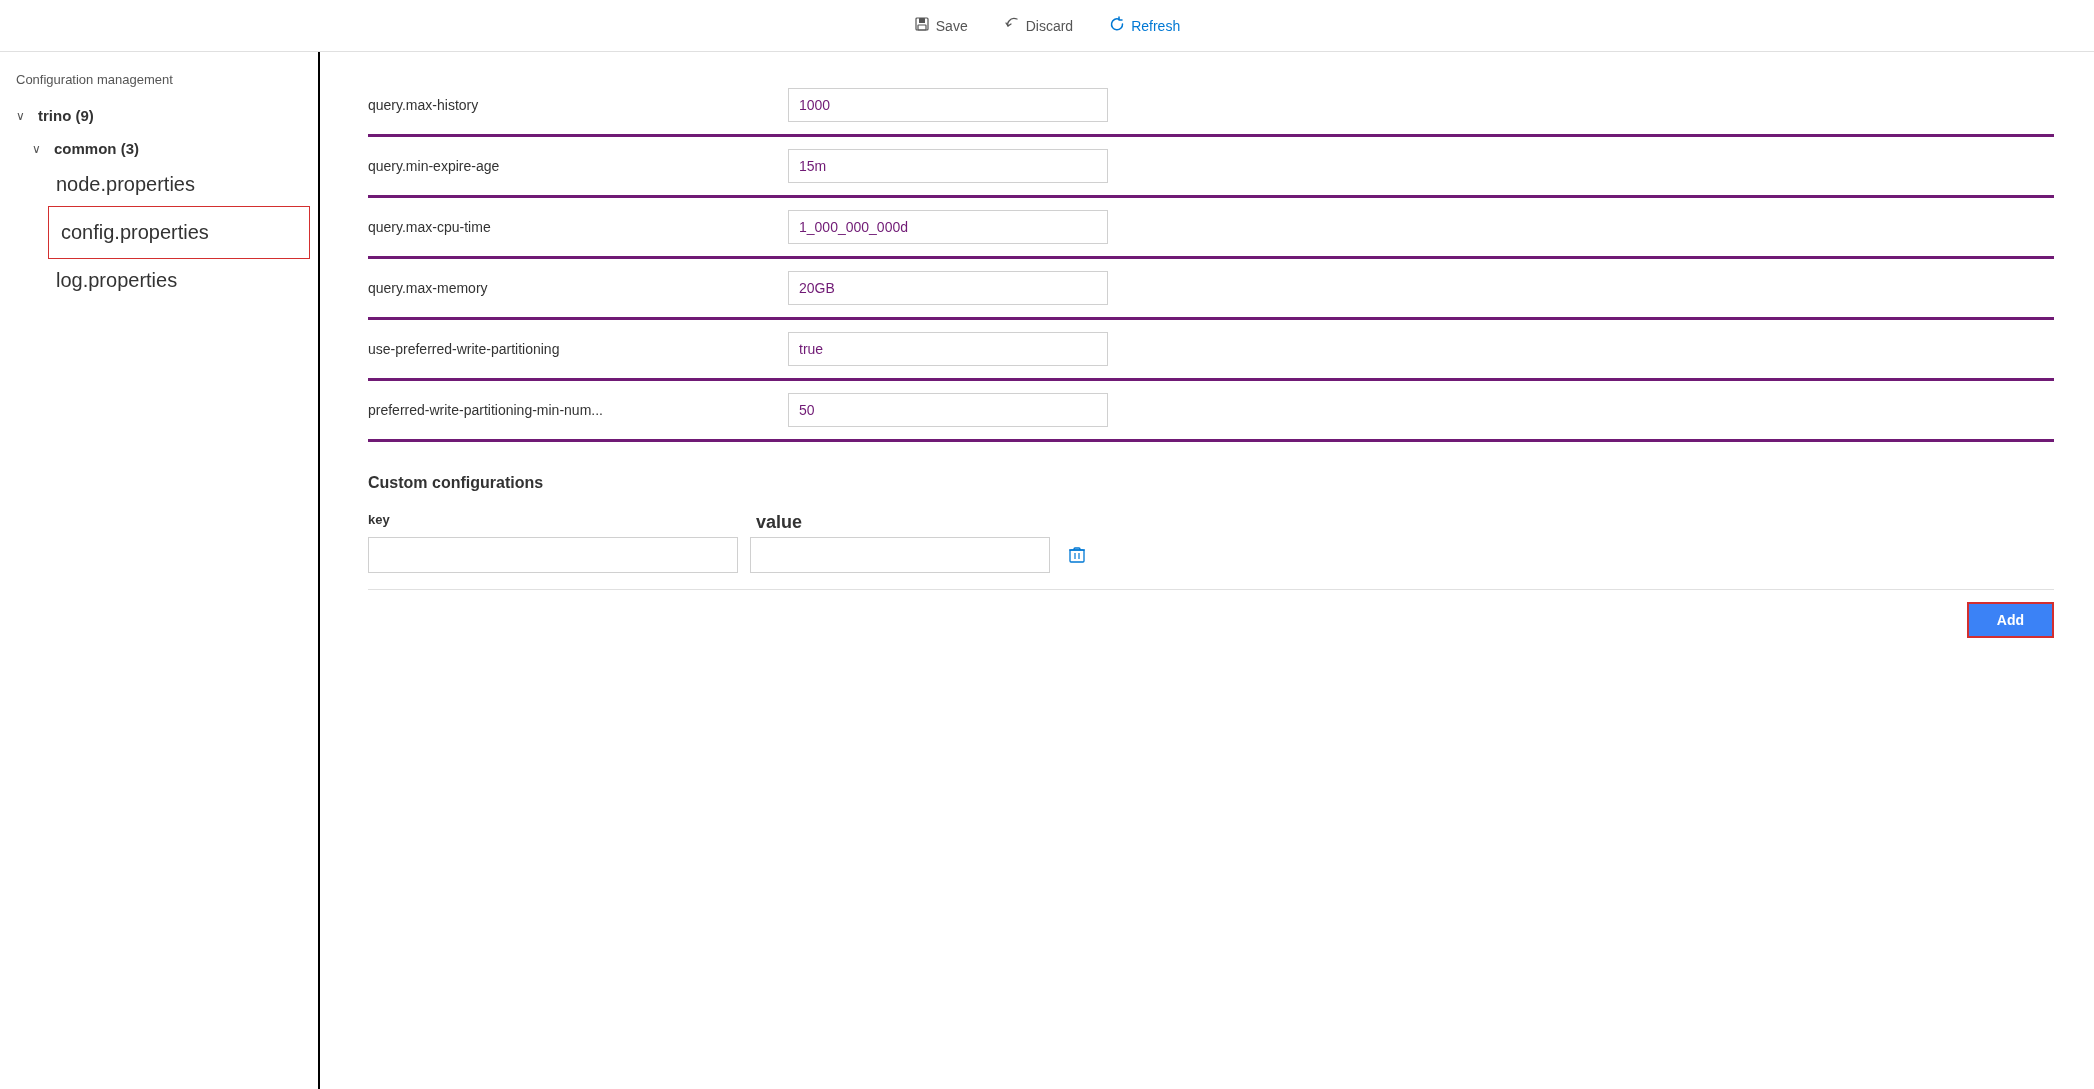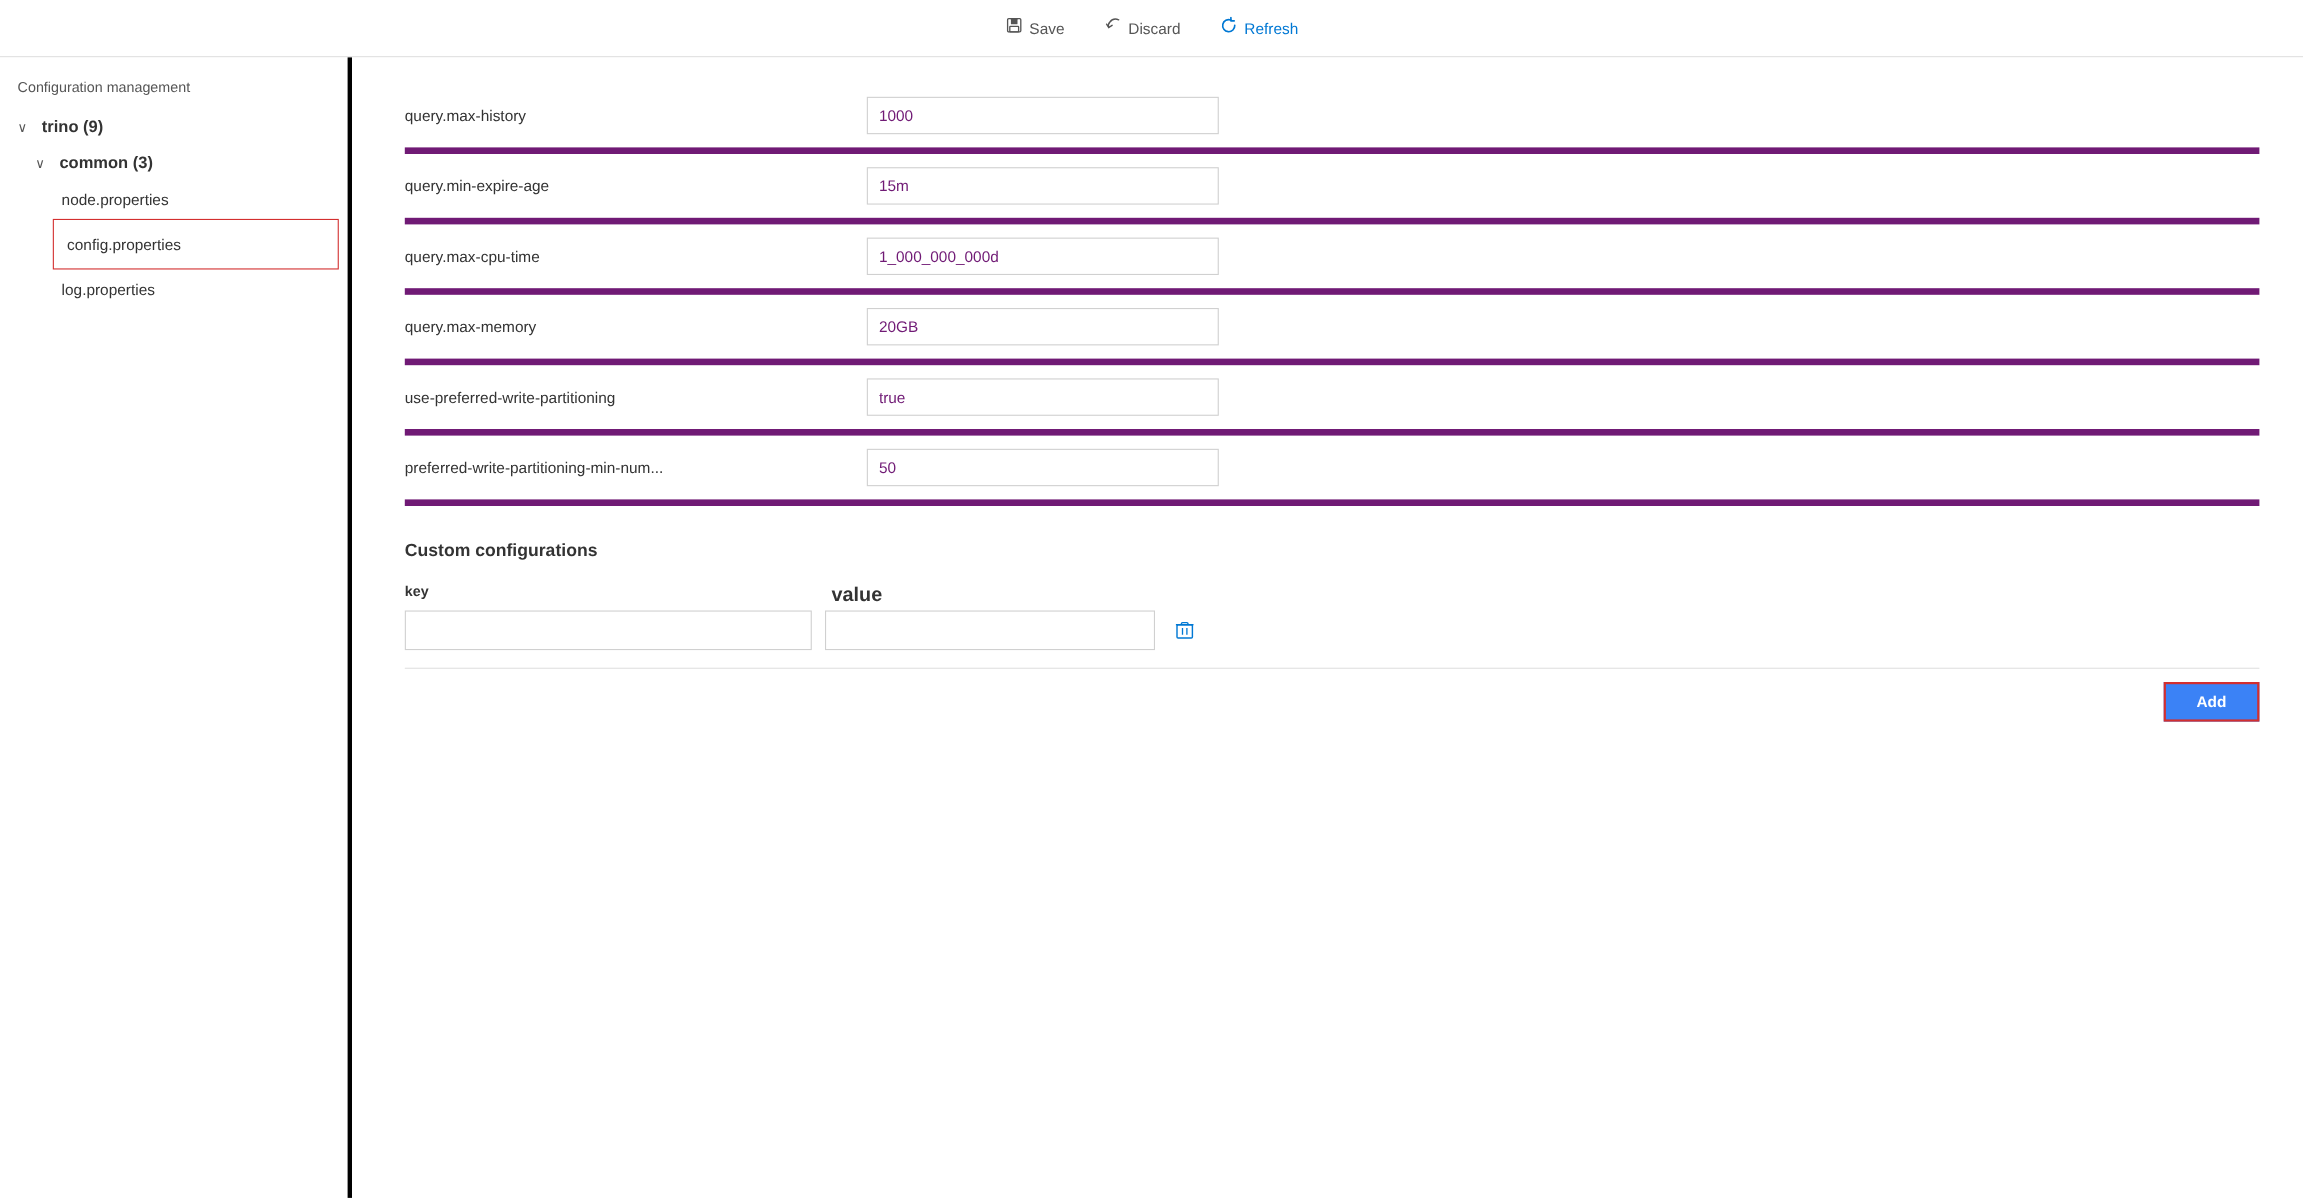--- a/index.html
+++ b/index.html
@@ -46,21 +46,21 @@
     .main-layout {
       display: flex;
       flex: 1;
       overflow: hidden;
     }
 
     
     .sidebar {
       width: 320px;
       flex-shrink: 0;
-      border-right: 4px solid #000000;
+      border-right: 2px solid #000000;
       overflow-y: auto;
       padding-top: 12px;
     }
     .sidebar-title {
       padding: 8px 16px 12px 16px;
       font-size: 13px;
       color: #555;
     }
     .tree-item {
       display: flex;
@@ -74,21 +74,21 @@
       font-size: 12px;
       color: #555;
       display: inline-block;
       width: 16px;
     }
     .tree-label-bold {
       font-weight: 700;
       font-size: 15px;
     }
     .tree-label {
-      font-size: 14px;
+      font-size: 20px;
     }
     .tree-item-l2 {
       padding-left: 32px;
     }
     .tree-item-l3 {
       padding-left: 56px;
     }
     .tree-item-selected {
       border: 1.5px solid #d32f2f;
       background: #fff;
@@ -102,21 +102,21 @@
       flex: 1;
       overflow-y: auto;
       padding: 24px 40px 40px 48px;
     }
 
     
     .config-row {
       display: flex;
       align-items: center;
       padding: 12px 0;
-      border-bottom: 6px solid #701a75;
+      border-bottom: 3px solid #701a75;
     }
     .config-key {
       flex: 0 0 420px;
       font-size: 14px;
       color: #333;
     }
     .config-value-input {
       flex: 1;
       max-width: 320px;
       height: 34px;

